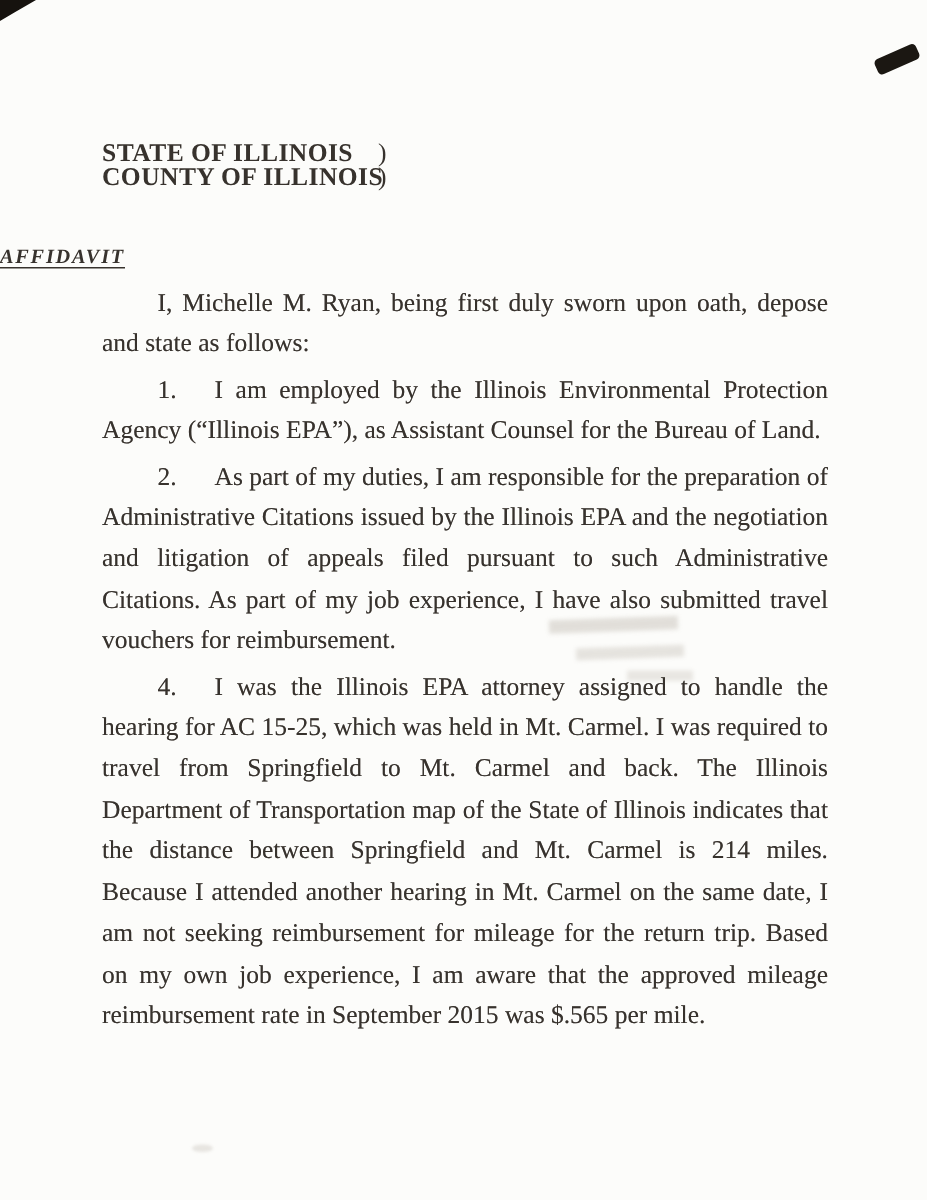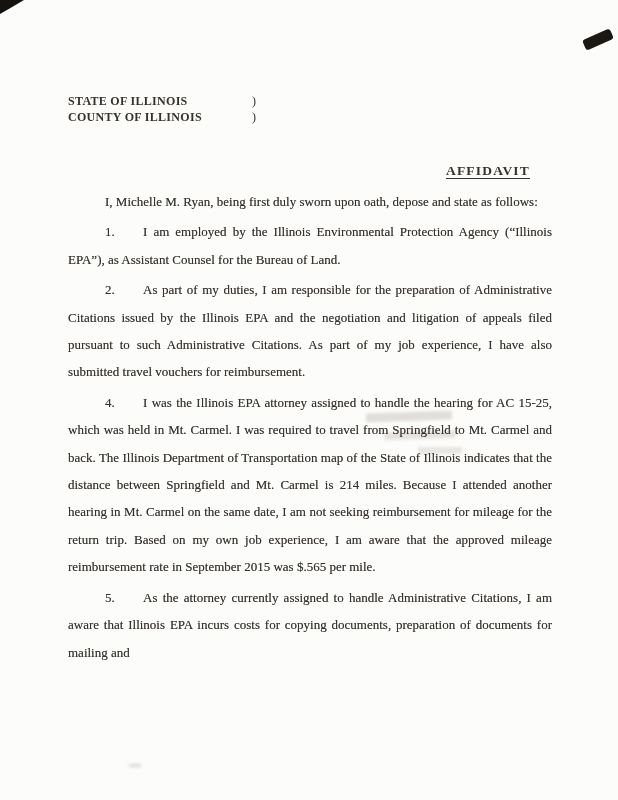--- a/index.html
+++ b/index.html
@@ -12,48 +12,49 @@
     font-family: "Liberation Serif", "DejaVu Serif", serif;
     color: #37322d;
   }
   .page { position: absolute; inset: 0; }
 
   
   .header {
     position: absolute;
     top: 94px;
     left: 68px;
-    font-size: 12px;
+    font-size: 17px;
     line-height: 15.6px;
     letter-spacing: .3px;
   }
   .hdr-row { white-space: nowrap; }
   .hdr-left { display: inline-block; width: 184px; font-weight: bold; }
   .hdr-paren { font-weight: normal; }
 
   
   .title {
     position: absolute;
     top: 163px;
     left: 0;
     width: 530px;
-    text-align: right;
+    text-align: left;
     font-weight: bold;
     font-size: 13.5px;
     letter-spacing: 1.2px;
+    font-style: italic;
   }
   .title span { text-decoration: underline; text-underline-offset: 3px; }
 
   
   .body-text {
     position: absolute;
     top: 188px;
     left: 68px;
     width: 484px;
-    font-size: 13px;
+    font-size: 17px;
     line-height: 27.4px;
     text-align: justify;
     text-shadow: 0 0 .4px rgba(55, 50, 45, .55);
   }
   .body-text p { margin: 0 0 3px 0; text-indent: 37px; }
   .pnum { display: inline-block; width: 38px; text-indent: 0; }
   em { font-style: italic; }
 
   
   .artifact { position: absolute; pointer-events: none; }
@@ -101,17 +102,16 @@
 
     <p>I, Michelle M. Ryan, being first duly sworn upon oath, depose and state as follows:</p>
 
     <p><span class="pnum">1.</span><span>I am employed by the Illinois Environmental Protection Agency (“Illinois EPA”), as Assistant Counsel for the Bureau of Land.</span></p>
 
     <p><span class="pnum">2.</span><span>As part of my duties, I am responsible for the preparation of Administrative Citations issued by the Illinois EPA and the negotiation and litigation of appeals filed pursuant to such Administrative Citations.  As part of my job experience, I have also submitted travel vouchers for reimbursement.</span></p>
 
 
     <p><span class="pnum">4.</span><span>I was the Illinois EPA attorney assigned to handle the hearing for AC 15-25, which was held in Mt. Carmel.  I was required to travel from Springfield to Mt. Carmel and back.  The Illinois Department of Transportation map of the State of Illinois indicates that the distance between Springfield and Mt. Carmel is 214 miles.  Because I attended another hearing in Mt. Carmel on the same date, I am not seeking reimbursement for mileage for the return trip.  Based on my own job experience, I am aware that the approved mileage reimbursement rate in September 2015 was $.565 per mile.</span></p>
 
-    <p><span class="pnum">5.</span><span>As the attorney currently assigned to handle Administrative Citations, I am aware that Illinois EPA incurs costs for copying documents, preparation of documents for mailing and</span></p>
 
   </div>
 
 </div>
 
 </body></html>

